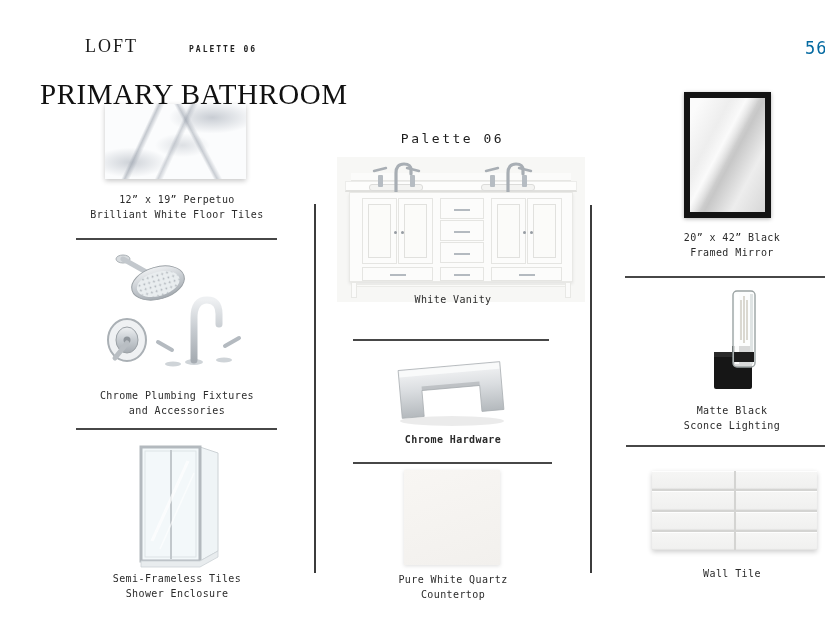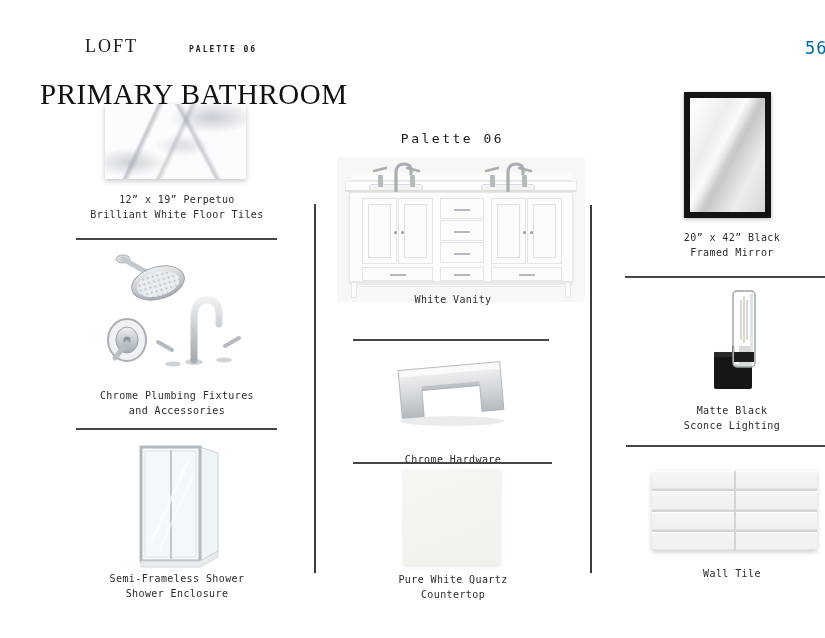--- a/index.html
+++ b/index.html
@@ -140,21 +140,21 @@
   <svg class="abs" style="left:98px;top:441px;" width="85" height="128" viewBox="0 0 85 128">
     <polygon points="62,6 80,12 80,110 62,120" fill="#eff4f6" stroke="#ccd2d5"></polygon>
     <rect x="3" y="6" width="59" height="114" fill="#f3f8fa" stroke="#b3b9be" stroke-width="3"></rect>
     <rect x="7" y="10" width="51" height="106" fill="none" stroke="#dde3e6"></rect>
     <line x1="33" y1="9" x2="33" y2="118" stroke="#c2c8cc" stroke-width="2"></line>
     <line x1="14" y1="100" x2="50" y2="20" stroke="#ffffff" stroke-width="3" opacity="0.7"></line>
     <line x1="22" y1="108" x2="56" y2="32" stroke="#ffffff" stroke-width="1.5" opacity="0.6"></line>
     <polygon points="3,120 62,120 80,110 80,116 62,126 3,126" fill="#e8ecee" stroke="#ccd2d5" stroke-width="0.8"></polygon>
   </svg>
   <div class="abs cap cap-l" style="top:571px;">
-    <div>Semi-Frameless Shower</div>
+    <div>Semi-Frameless Tiles</div>
     <div>Shower Enclosure</div>
   </div>
 
   <div class="abs van">
     <div class="p v-splash"></div>
     <div class="p v-top"></div>
     <div class="p v-sink" style="left:32px;"></div>
     <div class="p v-sink" style="left:144px;"></div>
     <svg class="p" style="left:27px;top:0;" width="64" height="38" viewBox="0 0 64 38">
       <path d="M32,36 L32,16 Q32,7 40,7 Q47,7 47,13 L47,17" fill="none" stroke="#a8aeb4" stroke-width="3.2" stroke-linecap="round"></path>
@@ -203,21 +203,21 @@
           <stop offset="1" stop-color="#b4b9bd"></stop>
       </linearGradient>
     </defs>
     <ellipse cx="66" cy="71" rx="52" ry="5" fill="#000000" opacity="0.08"></ellipse>
     <g transform="rotate(-5 65 40)">
       <path d="M14,16 H116 V64 H94 V38 H36 V64 H14 Z" fill="url(#hg)" stroke="#aaafb3" stroke-width="0.8"></path>
       <rect x="15" y="17" width="100" height="6" fill="#fafbfb" opacity="0.9"></rect>
       <rect x="36" y="34" width="58" height="4" fill="#9fa4a8" opacity="0.5"></rect>
     </g>
   </svg>
-  <div class="abs cap cap-c" style="top:452px;">
+  <div class="abs cap cap-c" style="top:432px;font-weight:bold;">
     <div>Chrome Hardware</div>
   </div>
   <div class="abs hline" style="left:313px;top:462px;width:199px;"></div>
 
   <div class="abs quartz"></div>
   <div class="abs cap cap-c" style="top:572px;">
     <div>Pure White Quartz</div>
     <div>Countertop</div>
   </div>
 

